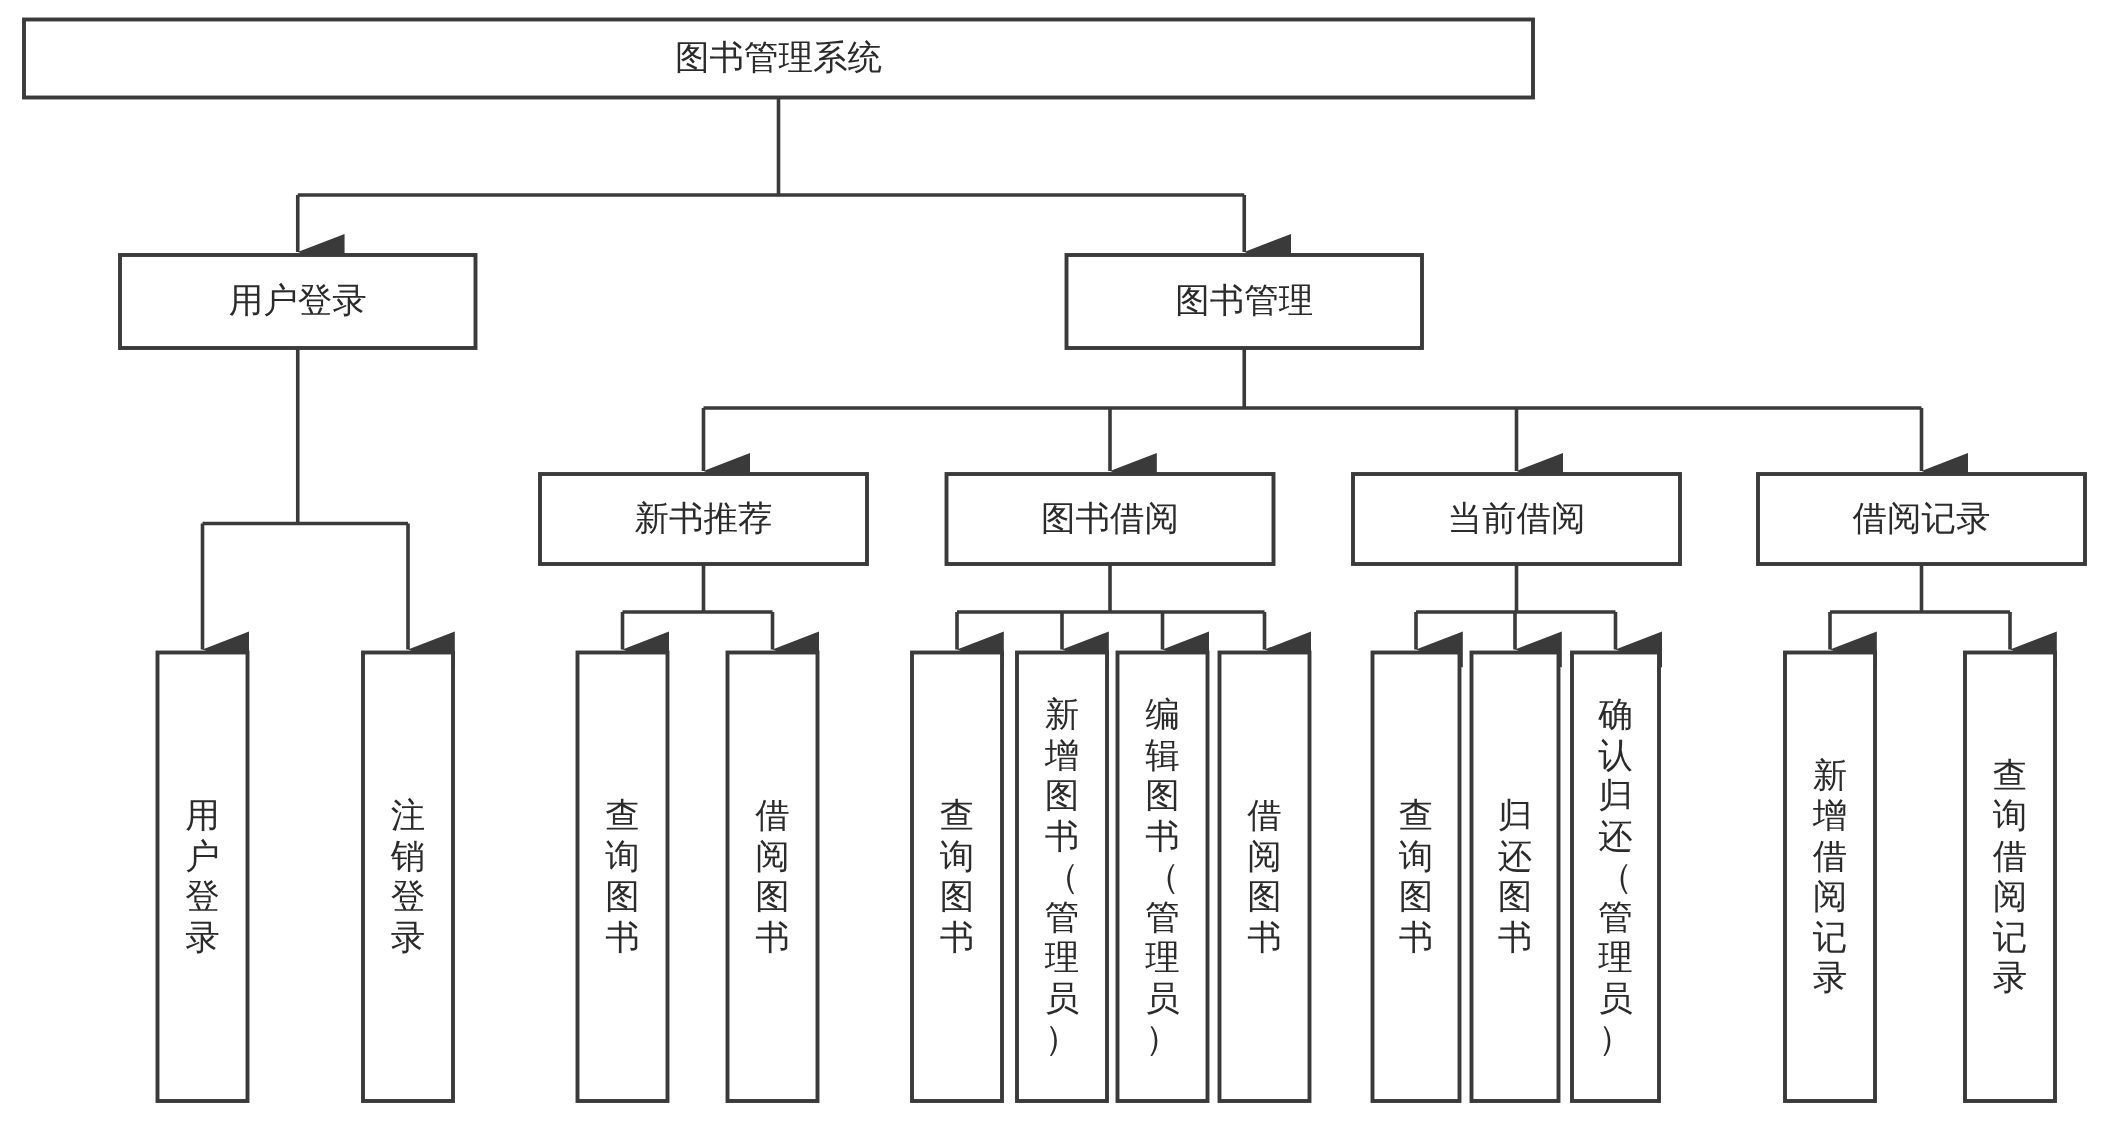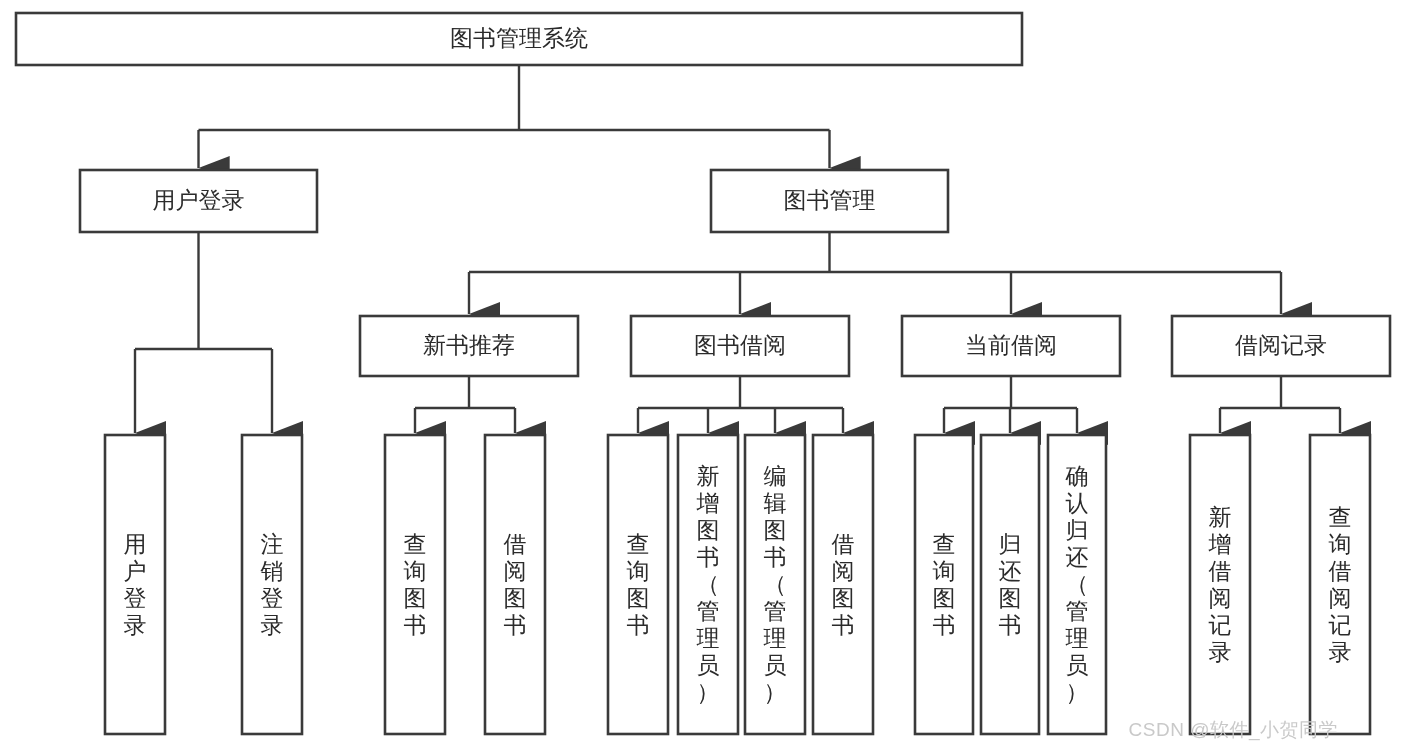--- a/index.html
+++ b/index.html
@@ -187,14 +187,13 @@
         <g>
           <rect x="1190" y="435" width="60" height="299" class="node-box"></rect>
           <text x="1220" y="524.56" class="node-label-v"><tspan x="1220" dy="0">新</tspan><tspan x="1220" dy="27">增</tspan><tspan x="1220" dy="27">借</tspan><tspan x="1220" dy="27">阅</tspan><tspan x="1220" dy="27">记</tspan><tspan x="1220" dy="27">录</tspan></text>
         </g>
         <g>
           <rect x="1310" y="435" width="60" height="299" class="node-box"></rect>
           <text x="1340" y="524.56" class="node-label-v"><tspan x="1340" dy="0">查</tspan><tspan x="1340" dy="27">询</tspan><tspan x="1340" dy="27">借</tspan><tspan x="1340" dy="27">阅</tspan><tspan x="1340" dy="27">记</tspan><tspan x="1340" dy="27">录</tspan></text>
         </g>
       </g>
   </svg>
-  <div class="watermark">CSDN @软件_小贺同学</div>
 </div>
 
 </body></html>

